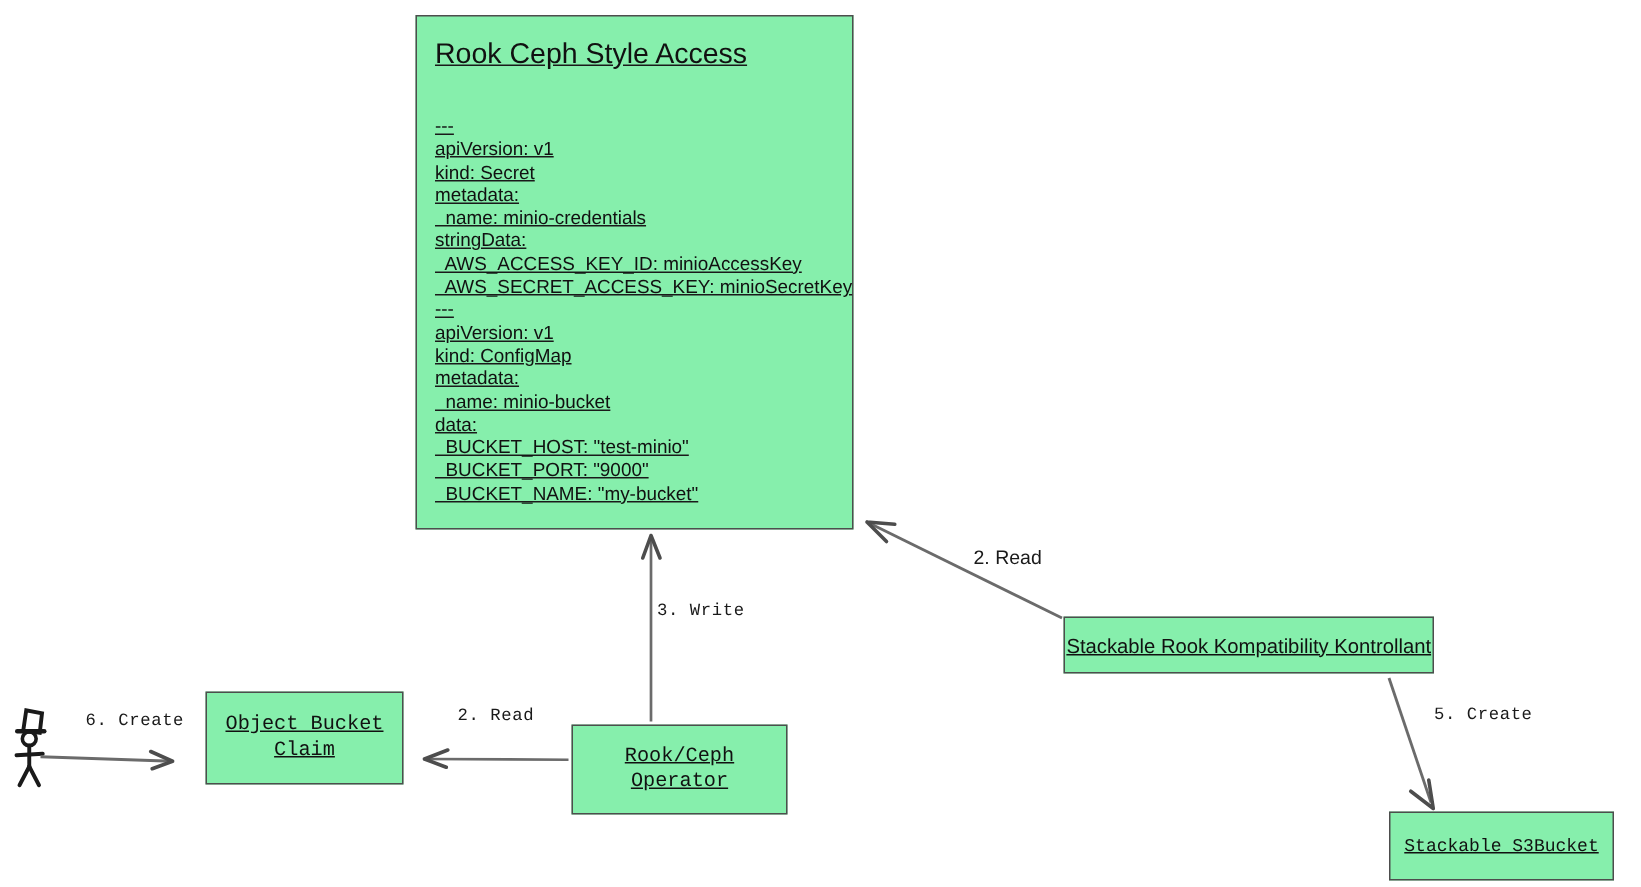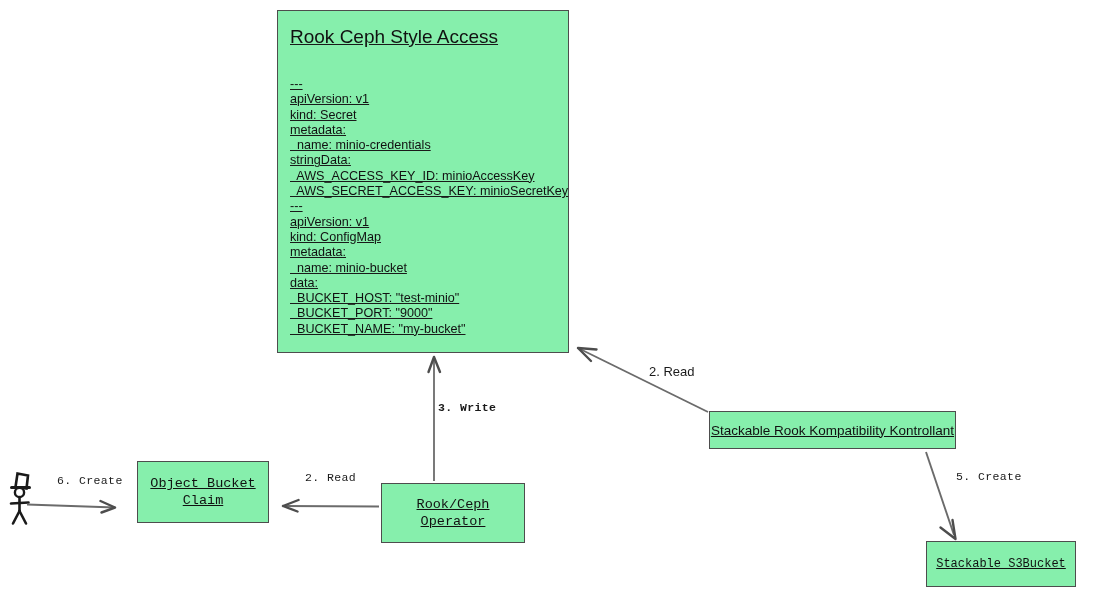--- a/index.html
+++ b/index.html
@@ -105,21 +105,21 @@
     font-family: "Liberation Mono", "DejaVu Sans Mono", monospace;
     font-size: 11.5px;
     letter-spacing: 0.4px;
   }
   .edge-label.sans {
     font-family: "Liberation Sans", sans-serif;
     font-size: 13px;
   }
   #label-create1 { left: 57px;  top: 474px; }
   #label-read2   { left: 305px; top: 471px; }
-  #label-write3  { left: 438px; top: 401px; font-weight: bold; }
+  #label-write3  { left: 438px; top: 401px; }
   #label-read4   { left: 649px; top: 364px; }
   #label-create5 { left: 956px; top: 470px; }
 </style>
 </head>
 <body>
 
 <svg id="canvas" viewBox="0 0 1094 591" xmlns="http://www.w3.org/2000/svg">
 
   <g stroke="#1a1a1a" fill="none" stroke-width="2.6" stroke-linecap="round">
 

